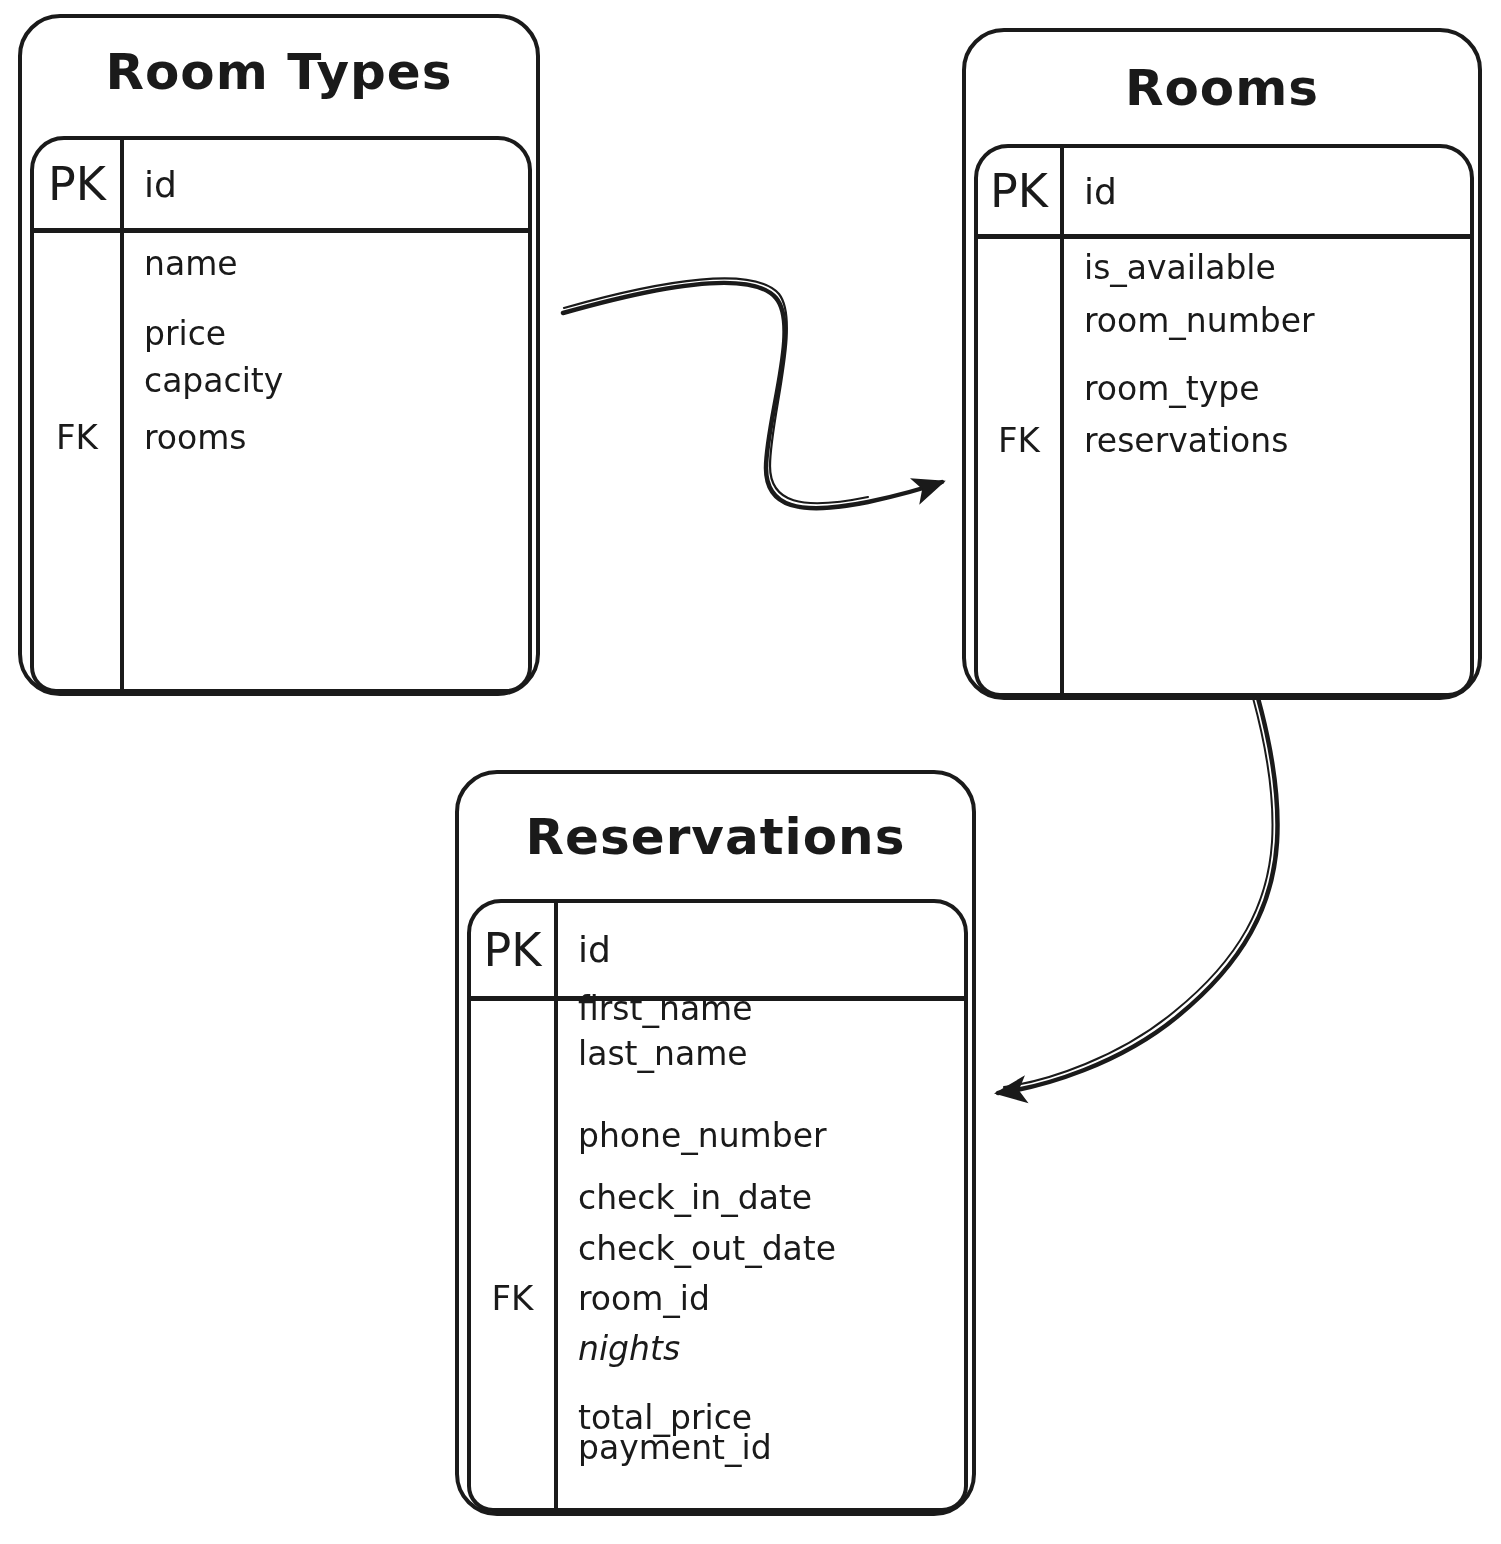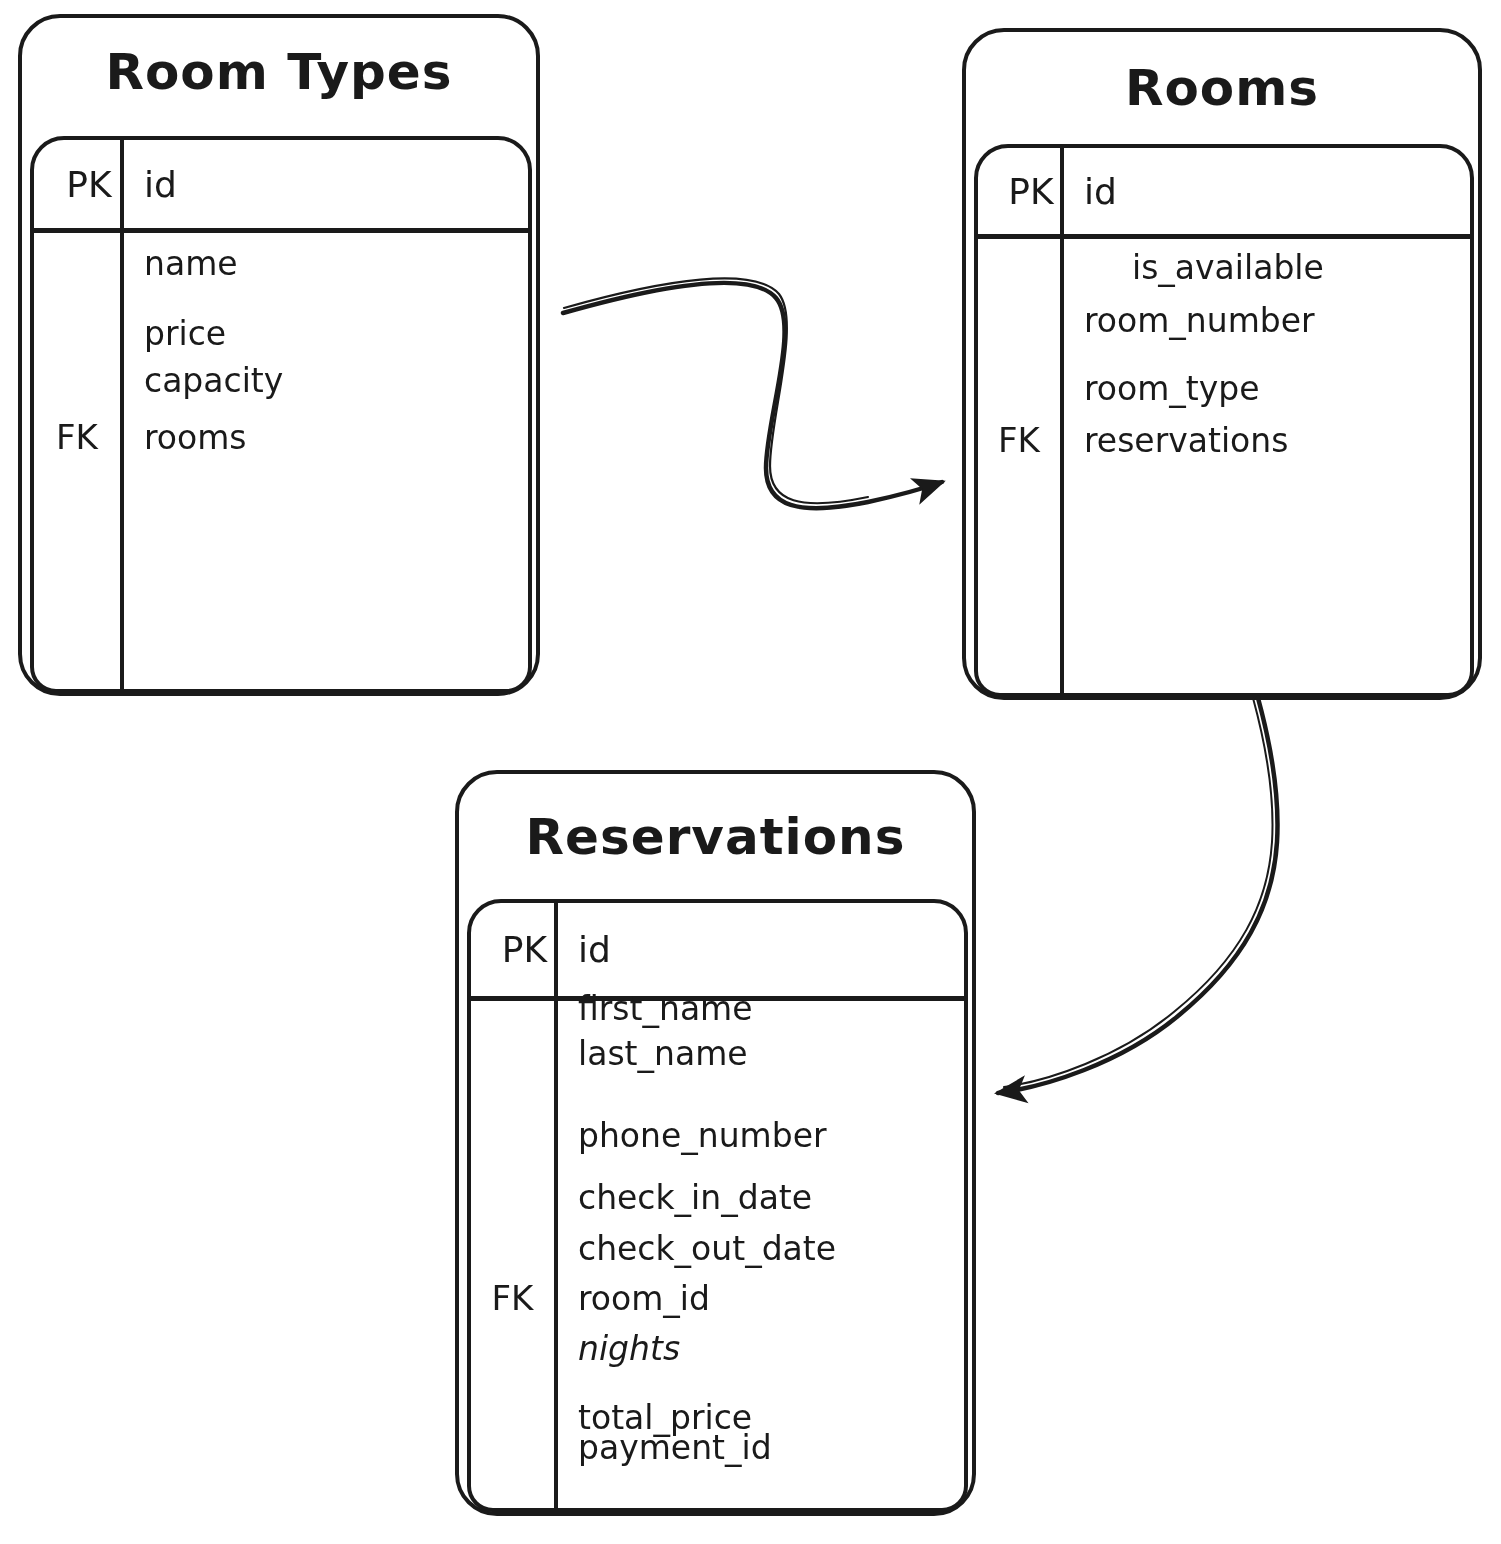--- a/index.html
+++ b/index.html
@@ -29,23 +29,23 @@
     background:#ffffff;
   }
   .key-divider{
     position:absolute;top:0;bottom:0;width:4px;background:#1a1a1a;
   }
   .header-row{
     position:absolute;left:0;right:0;top:0;
     border-bottom:5px solid #1a1a1a;
   }
   .pk-cell{
-    position:absolute;top:0;bottom:0;left:12px;
+    position:absolute;top:0;bottom:0;left:0;
     display:flex;align-items:center;justify-content:center;
-    font-size:36px;
+    font-size:46px;
   }
   .pk-field{
     position:absolute;top:0;bottom:0;
     display:flex;align-items:center;
     font-size:36px;
   }
   .row{
     position:absolute;height:40px;left:0;right:0;
     display:flex;align-items:center;
   }
@@ -93,21 +93,21 @@
 
   <div class="table-card" style="left:962px;top:28px;width:520px;height:672px;">
     <div class="outer"></div>
     <div class="title" style="height:120px;">Rooms</div>
     <div class="inner" style="left:12px;top:116px;right:8px;bottom:3px;">
       <div class="key-divider" style="left:82px;"></div>
       <div class="header-row" style="height:86px;">
         <div class="pk-cell" style="width:82px;">PK</div>
         <div class="pk-field" style="left:106px;right:0;">id</div>
       </div>
-      <div class="row" style="top:99px;margin-left:48px;">
+      <div class="row" style="top:99px;">
         <span class="fname" style="left:106px;">is_available</span>
       </div>
       <div class="row" style="top:152px;">
         <span class="fname" style="left:106px;">room_number</span>
       </div>
       <div class="row" style="top:220px;">
         <span class="fname" style="left:106px;">room_type</span>
       </div>
       <div class="row" style="top:272px;">
         <span class="badge" style="width:82px;">FK</span>

